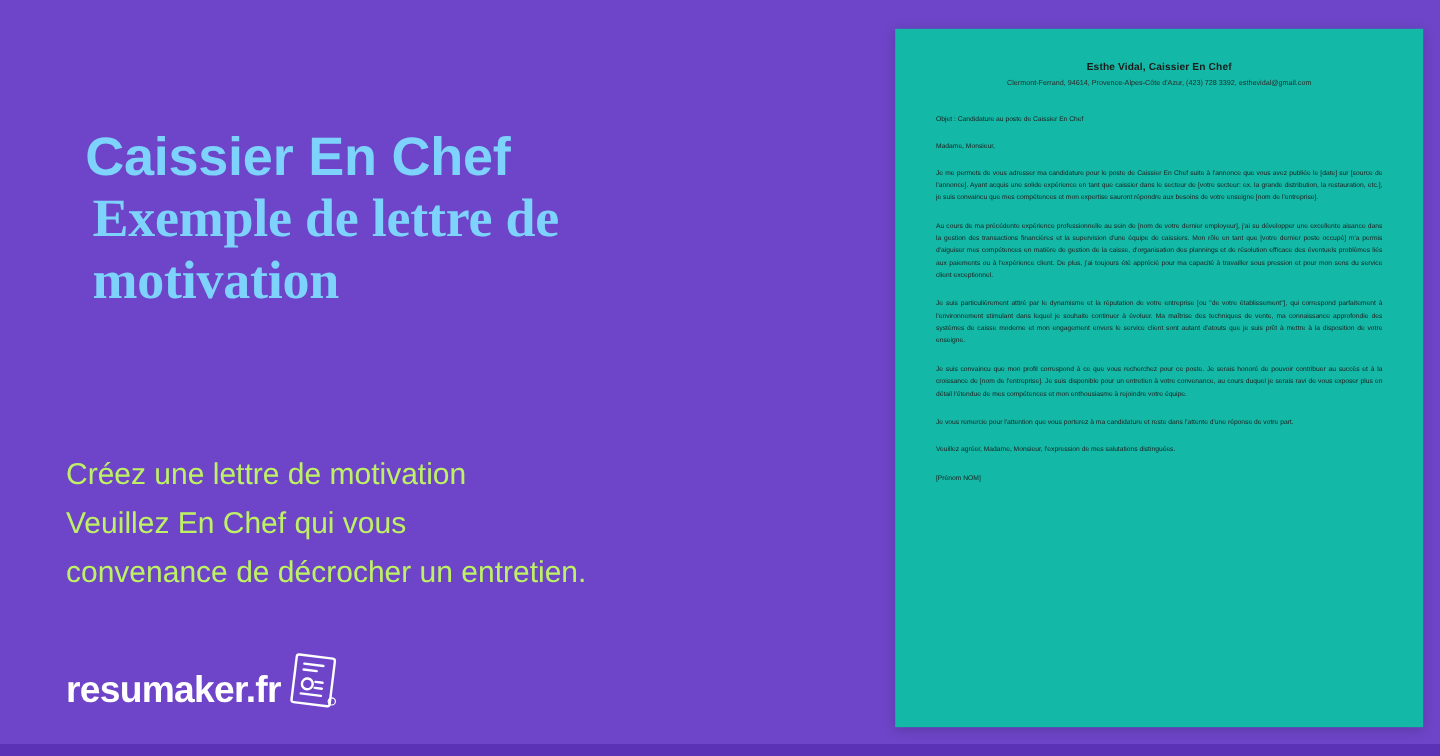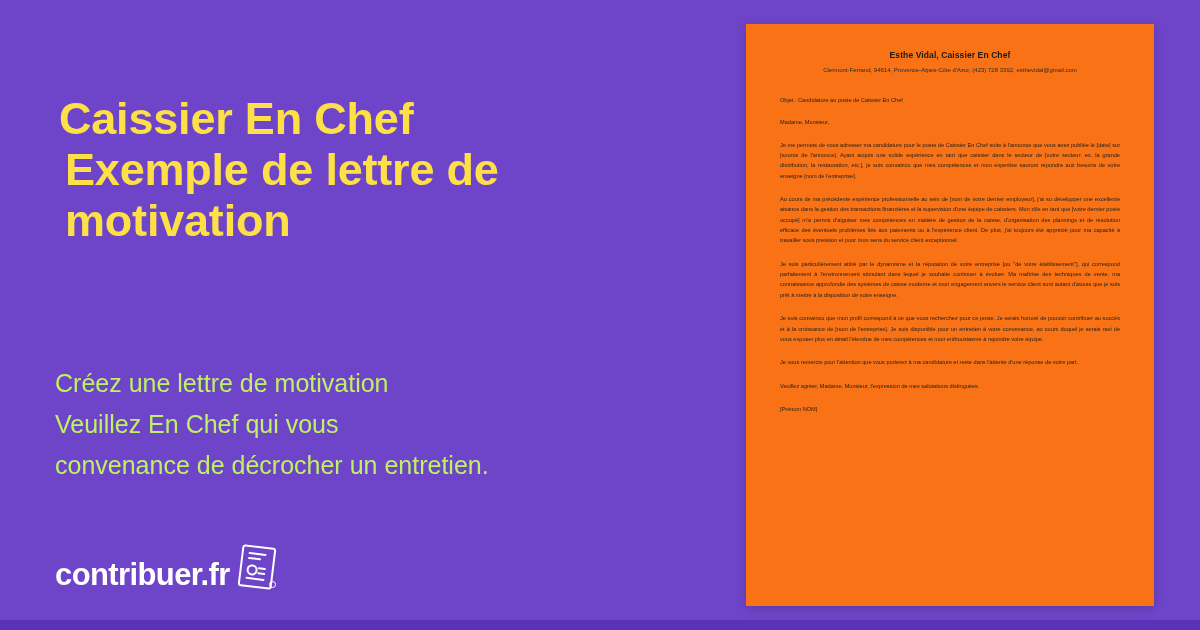--- a/index.html
+++ b/index.html
@@ -35,26 +35,27 @@
     left: 55px;
     top: 90px;
     width: 640px;
     color: #ffffff;
   }
   .headline {
     font-size: 45px;
     line-height: 1.13;
     font-weight: bold;
     letter-spacing: -0.2px;
-    margin: 4px;
-    color: #fde047;
+    margin: 16px;
+    color: #7dd3fc;
   }
   .headline .line2 {
     display: block;
     padding-left: 6px;
+    font-family: Liberation Serif, serif;
   }
   .subhead {
     margin-top: 116px;
     font-size: 25px;
     line-height: 1.65;
     color: #bef264;
     font-weight: normal;
   }
   .subhead span {
     display: block;
@@ -122,23 +123,23 @@
     height: 5px;
     border: 1.5px solid #ffffff;
     border-radius: 50%;
   }
 
   
   .doc-wrap {
     position: absolute;
     left: 746px;
     top: 24px;
-    width: 408px;
+    width: 440px;
     height: 582px;
-    background: #f97316;
+    background: #14b8a6;
     box-shadow: 0 2px 10px rgba(0,0,0,0.18);
   }
   .doc-inner {
     padding: 26px 34px 0 34px;
   }
   .doc-name {
     text-align: center;
     font-size: 8.5px;
     font-weight: bold;
     color: #1a1a1a;
@@ -175,21 +176,21 @@
       <span class="line2">Exemple de lettre de motivation</span>
     </h1>
     <div class="subhead">
       <span>Créez une lettre de motivation</span>
       <span>Veuillez En Chef qui vous</span>
       <span>convenance de décrocher un entretien.</span>
     </div>
   </div>
 
   <div class="logo">
-    <span class="logo-text">contribuer.fr</span>
+    <span class="logo-text">resumaker.fr</span>
     <span class="logo-mark">
       <span class="doc">
         <span class="bar b1"></span>
         <span class="bar b2"></span>
         <span class="circ"></span>
         <span class="bar b3"></span>
         <span class="bar b4"></span>
         <span class="bar b5"></span>
       </span>
       <span class="dot"></span>

